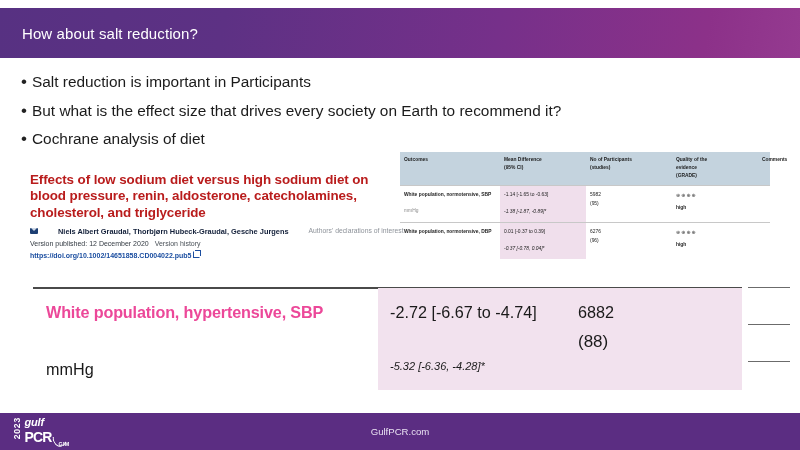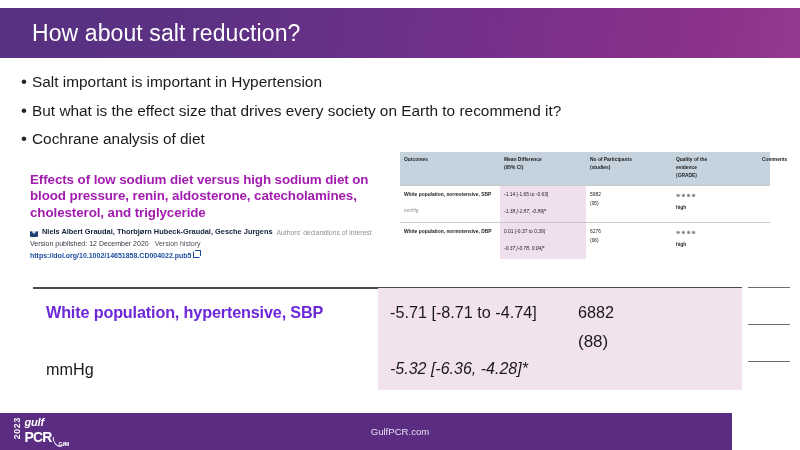--- a/index.html
+++ b/index.html
@@ -19,23 +19,23 @@
   .title-bar {
     position: absolute;
     left: 0; top: 8px;
     width: 800px; height: 50px;
     background: linear-gradient(100deg, #573182 0%, #5d3184 28%, #76308a 62%, #8c3189 88%, #953a90 100%);
     display: flex;
     align-items: center;
   }
   .title-bar-text {
     color: #ffffff;
-    font-size: 23px;
+    font-size: 15px;
     letter-spacing: 0.1px;
-    padding-left: 32px;
+    padding-left: 22px;
     font-weight: 400;
   }
 
   
   .bullets {
     position: absolute;
     left: 16px; top: 72px;
     width: 770px;
   }
   .bullet {
@@ -60,29 +60,29 @@
   
   .cochrane {
     position: absolute;
     left: 30px; top: 172px;
     width: 350px;
   }
   .coch-title {
     font-size: 13.4px;
     font-weight: bold;
     line-height: 16.3px;
-    color: #a21caf;
+    color: #b91c1c;
     letter-spacing: -0.1px;
   }
   .coch-authors {
     margin-top: 6px;
     font-size: 7.4px;
     display: flex;
-    align-items: flex-end;
-    gap: 4px;
+    align-items: flex-start;
+    gap: 20px;
     white-space: nowrap;
   }
   .mail-icon {
     display: inline-block;
     width: 8px; height: 6px;
     background: #1d3f73;
     position: relative;
     top: 1px;
     border-radius: 1px;
     flex: 0 0 auto;
@@ -173,60 +173,60 @@
     position: absolute;
     left: 378px; top: 288px;
     width: 364px; height: 102px;
     background: #f2e2ee;
   }
   .callout-label {
     position: absolute;
     left: 46px; top: 303px;
     font-size: 16.2px;
     font-weight: bold;
-    color: #6d28d9;
+    color: #ec4899;
     letter-spacing: -0.15px;
   }
   .callout-unit {
     position: absolute;
     left: 46px; top: 360px;
     font-size: 16.2px;
     color: #1a1a1a;
   }
   .callout-md {
     position: absolute;
     left: 390px; top: 303px;
     font-size: 16.2px;
     color: #1a1a1a;
   }
   .callout-md-adj {
     position: absolute;
     left: 390px; top: 360px;
-    font-size: 16px;
+    font-size: 11px;
     font-style: italic;
     color: #1a1a1a;
   }
   .callout-np {
     position: absolute;
     left: 578px; top: 303px;
     font-size: 16.2px;
     color: #1a1a1a;
   }
   .callout-ns {
     position: absolute;
     left: 578px; top: 332px;
     font-size: 17px;
     color: #1a1a1a;
   }
 
   
   .footer {
     position: absolute;
     left: 0; top: 413px;
-    width: 732px; height: 37px;
+    width: 800px; height: 37px;
     background: #5b2d82;
   }
   .footer-url {
     position: absolute;
     left: 0; top: 0;
     width: 800px; height: 37px;
     display: flex;
     align-items: center;
     justify-content: center;
     color: #e9e1f2;
@@ -295,21 +295,21 @@
 </head>
 <body>
 
 <div class="title-bar">
   <div class="title-bar-text">How about salt reduction?</div>
 </div>
 
 <div class="bullets">
   <div class="bullet">
     <span class="bullet-dot">•</span>
-    <span class="bullet-text">Salt important is important in Hypertension</span>
+    <span class="bullet-text">Salt reduction is important in Participants</span>
   </div>
   <div class="bullet">
     <span class="bullet-dot">•</span>
     <span class="bullet-text">But what is the effect size that drives every society on Earth to recommend it?</span>
   </div>
   <div class="bullet">
     <span class="bullet-dot">•</span>
     <span class="bullet-text">Cochrane analysis of diet</span>
   </div>
 </div>
@@ -394,21 +394,21 @@
 
 <div class="callout-rule rule-top"></div>
 <div class="callout-rule rule-rt-a"></div>
 <div class="callout-rule rule-rt-b"></div>
 <div class="callout-rule rule-rt-c"></div>
 
 <div class="pink-box"></div>
 
 <div class="callout-label">White population, hypertensive, SBP</div>
 <div class="callout-unit">mmHg</div>
-<div class="callout-md">-5.71 [-8.71 to -4.74]</div>
+<div class="callout-md">-2.72 [-6.67 to -4.74]</div>
 <div class="callout-md-adj">-5.32 [-6.36, -4.28]*</div>
 <div class="callout-np">6882</div>
 <div class="callout-ns">(88)</div>
 
 <div class="footer">
   <div class="footer-url">GulfPCR.com</div>
 </div>
 
 <div class="logo">
   <div class="logo-year">2023</div>

